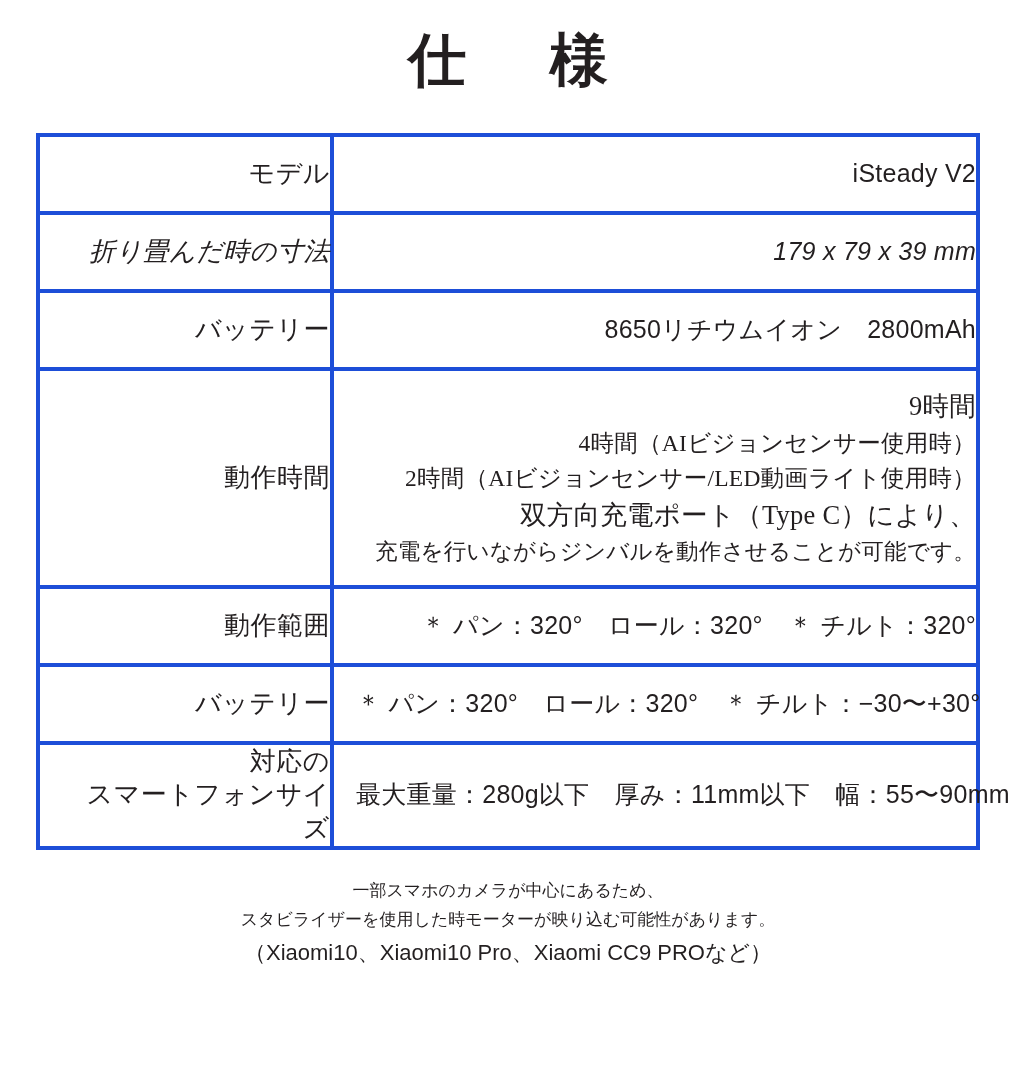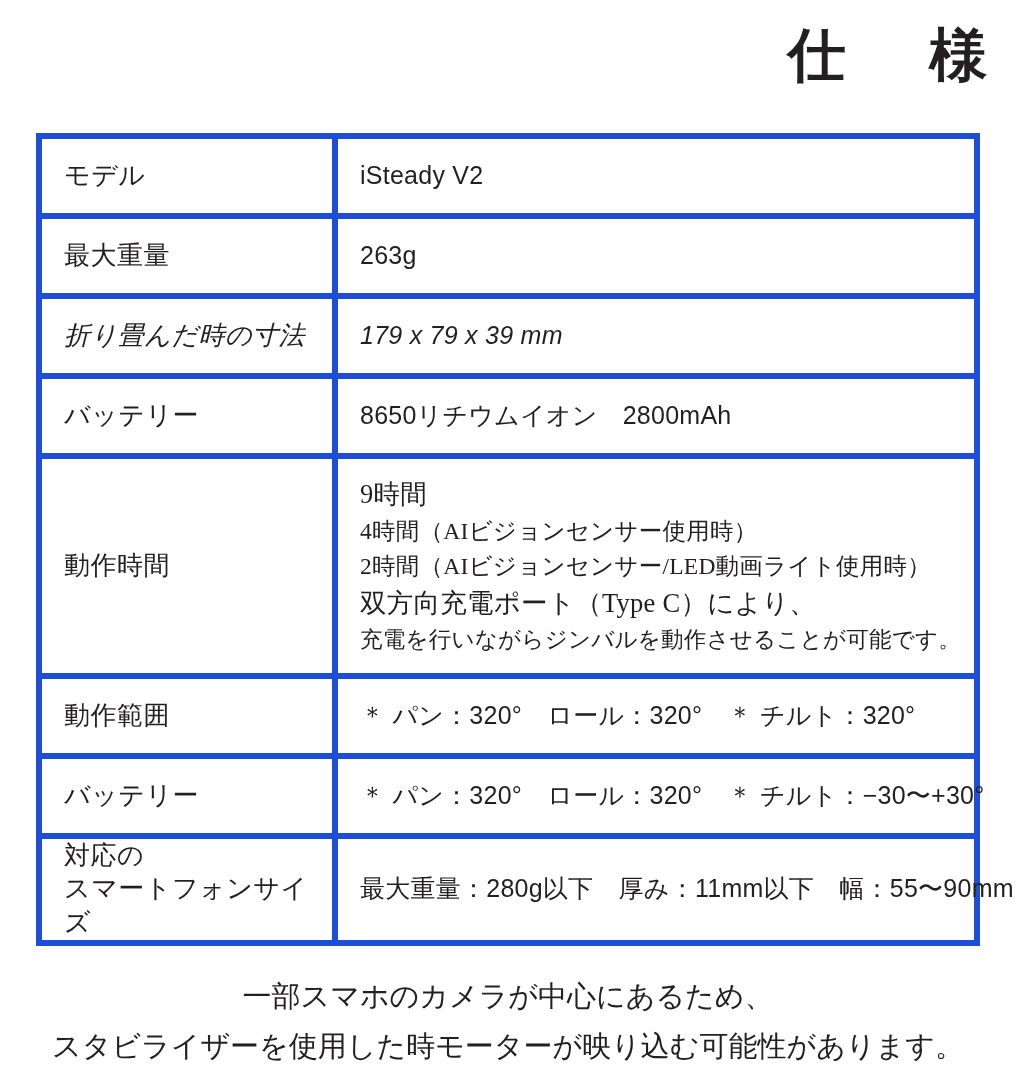--- a/index.html
+++ b/index.html
@@ -16,46 +16,46 @@
   }
 
   .page {
     position: relative;
     width: 1016px;
     height: 1080px;
     box-sizing: border-box;
   }
 
   .page-title {
-    text-align: right;
+    text-align: center;
     font-size: 58px;
     font-weight: bold;
     letter-spacing: 0.22em;
-    margin: 24px 16px 0 0;
+    margin: 24px 0 0 0;
     padding-left: 0.22em;
     line-height: 1.25;
     color: #231f20;
-    font-family: Liberation Mono, monospace;
   }
 
   .spec-table-wrap {
     margin: 36px 36px 0 36px;
   }
 
   table.spec-table {
     width: 944px;
     border-collapse: collapse;
     table-layout: fixed;
   }
 
   table.spec-table td {
-    border: 6px solid #1d4ed8;
+    border: 4px solid #1d4ed8;
     vertical-align: middle;
     padding: 0 0 0 22px;
     color: #231f20;
+    text-align: right;
   }
 
   td.label-cell {
     width: 268px;
     font-size: 26px;
     line-height: 1.3;
     letter-spacing: 0.02em;
   }
 
   td.value-cell {
@@ -104,45 +104,41 @@
     font-size: 24px;
     white-space: nowrap;
     padding-left: 0;
   }
 
   .footnotes {
     margin: 26px 0 0 0;
     text-align: center;
   }
   .footnotes div {
-    font-size: 29px;
+    font-size: 17px;
     line-height: 1.72;
     color: #231f20;
   }
   .footnotes div.last {
     font-size: 22px;
   }
 </style>
 </head>
 <body>
 
 <div class="page">
 
   <h1 class="page-title">仕　様</h1>
 
   <div class="spec-table-wrap">
     <table class="spec-table">
       <tbody>
         <tr class="r-model">
           <td class="label-cell">モデル</td>
           <td class="value-cell">iSteady V2</td>
-        </tr>
-        <tr class="r-weight">
-          <td class="label-cell">最大重量</td>
-          <td class="value-cell">263g</td>
         </tr>
         <tr class="r-folded">
           <td class="label-cell label-small">折り畳んだ時の寸法</td>
           <td class="value-cell">179 x 79 x 39 mm</td>
         </tr>
         <tr class="r-battery">
           <td class="label-cell">バッテリー</td>
           <td class="value-cell">8650リチウムイオン　2800mAh</td>
         </tr>
         <tr class="r-runtime">
@@ -172,15 +168,16 @@
           </td>
           <td class="value-cell value-phone">最大重量：280g以下　厚み：11mm以下　幅：55〜90mm</td>
         </tr>
       </tbody>
     </table>
   </div>
 
   <div class="footnotes">
     <div>一部スマホのカメラが中心にあるため、</div>
     <div>スタビライザーを使用した時モーターが映り込む可能性があります。</div>
+    <div class="last">（Xiaomi10、Xiaomi10 Pro、Xiaomi CC9 PROなど）</div>
   </div>
 
 </div>
 
 </body></html>

